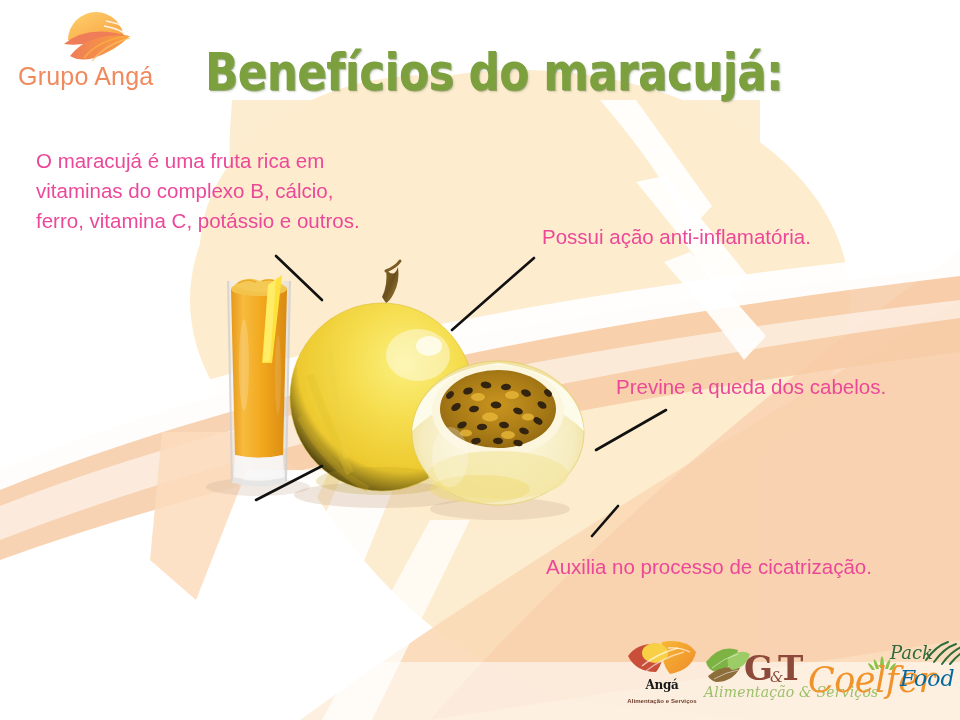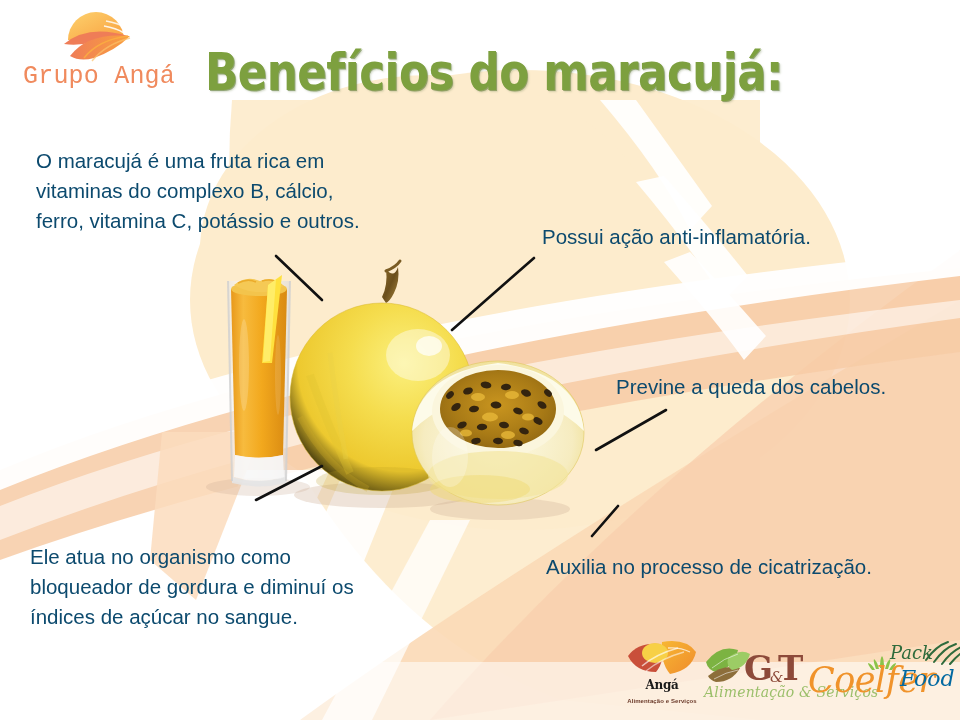--- a/index.html
+++ b/index.html
@@ -24,25 +24,25 @@
 
   
   .brand {
     position: absolute;
     left: 6px; top: 4px;
     width: 186px; height: 100px;
     background: #ffffff;
   }
   .brand-mark { position: absolute; left: 48px; top: 2px; width: 86px; height: 58px; }
   .brand-text {
-    position: absolute; left: 0; top: 58px; width: 186px;
-    text-align: center;
+    position: absolute; left: 12px; top: 58px; width: 186px;
+    text-align: left;
     font-size: 25px;
     color: #f08a5d;
-    font-family: Liberation Mono, monospace;
+    font-family: Liberation Sans, sans-serif;
     letter-spacing: 0.2px;
     white-space: nowrap;
   }
 
   
   .title {
     position: absolute;
     left: 205px; top: 42px;
     width: 700px;
     font-family: "DejaVu Sans Condensed", "Liberation Sans Narrow", "Liberation Sans", sans-serif;
@@ -52,21 +52,21 @@
     letter-spacing: -0.5px;
     white-space: nowrap;
     text-shadow: 1px 1px 0 rgba(90,120,45,0.55), 2px 2px 2px rgba(120,140,90,0.30);
     transform: scaleX(0.93);
     transform-origin: left center;
   }
 
   
   .callout {
     position: absolute;
-    color: #0c4a6e;
+    color: #ec4899;
     font-size: 20.5px;
     line-height: 30px;
     font-family: "Liberation Sans", sans-serif;
     white-space: pre-line;
   }
   #txt-vitamins { left: 36px;  top: 146px;  width: 420px; }
   #txt-anti     { left: 542px; top: 222px;  width: 400px; }
   #txt-hair     { left: 616px; top: 372px;  width: 340px; }
   #txt-heal     { left: 546px; top: 552px;  width: 410px; }
   #txt-fat      { left: 30px;  top: 542px;  width: 430px; }
@@ -341,23 +341,20 @@
   <div class="callout" id="txt-vitamins">O maracujá é uma fruta rica em
 vitaminas do complexo B, cálcio,
 ferro, vitamina C, potássio e outros.</div>
 
   <div class="callout" id="txt-anti">Possui ação anti-inflamatória.</div>
 
   <div class="callout" id="txt-hair">Previne a queda dos cabelos.</div>
 
   <div class="callout" id="txt-heal">Auxilia no processo de cicatrização.</div>
 
-  <div class="callout" id="txt-fat">Ele atua no organismo como
-bloqueador de gordura e diminuí os
-índices de açúcar no sangue.</div>
 
   <div class="footer-logos">
 
     <div class="logo-item" id="logo-anga">
       <svg viewBox="0 0 80 40" width="80" height="40">
         <defs>
           <linearGradient id="agLeafR" x1="0" y1="0" x2="1" y2="1">
             <stop offset="0%" stop-color="#f7b733"></stop>
             <stop offset="100%" stop-color="#ef8b2c"></stop>
           </linearGradient>

